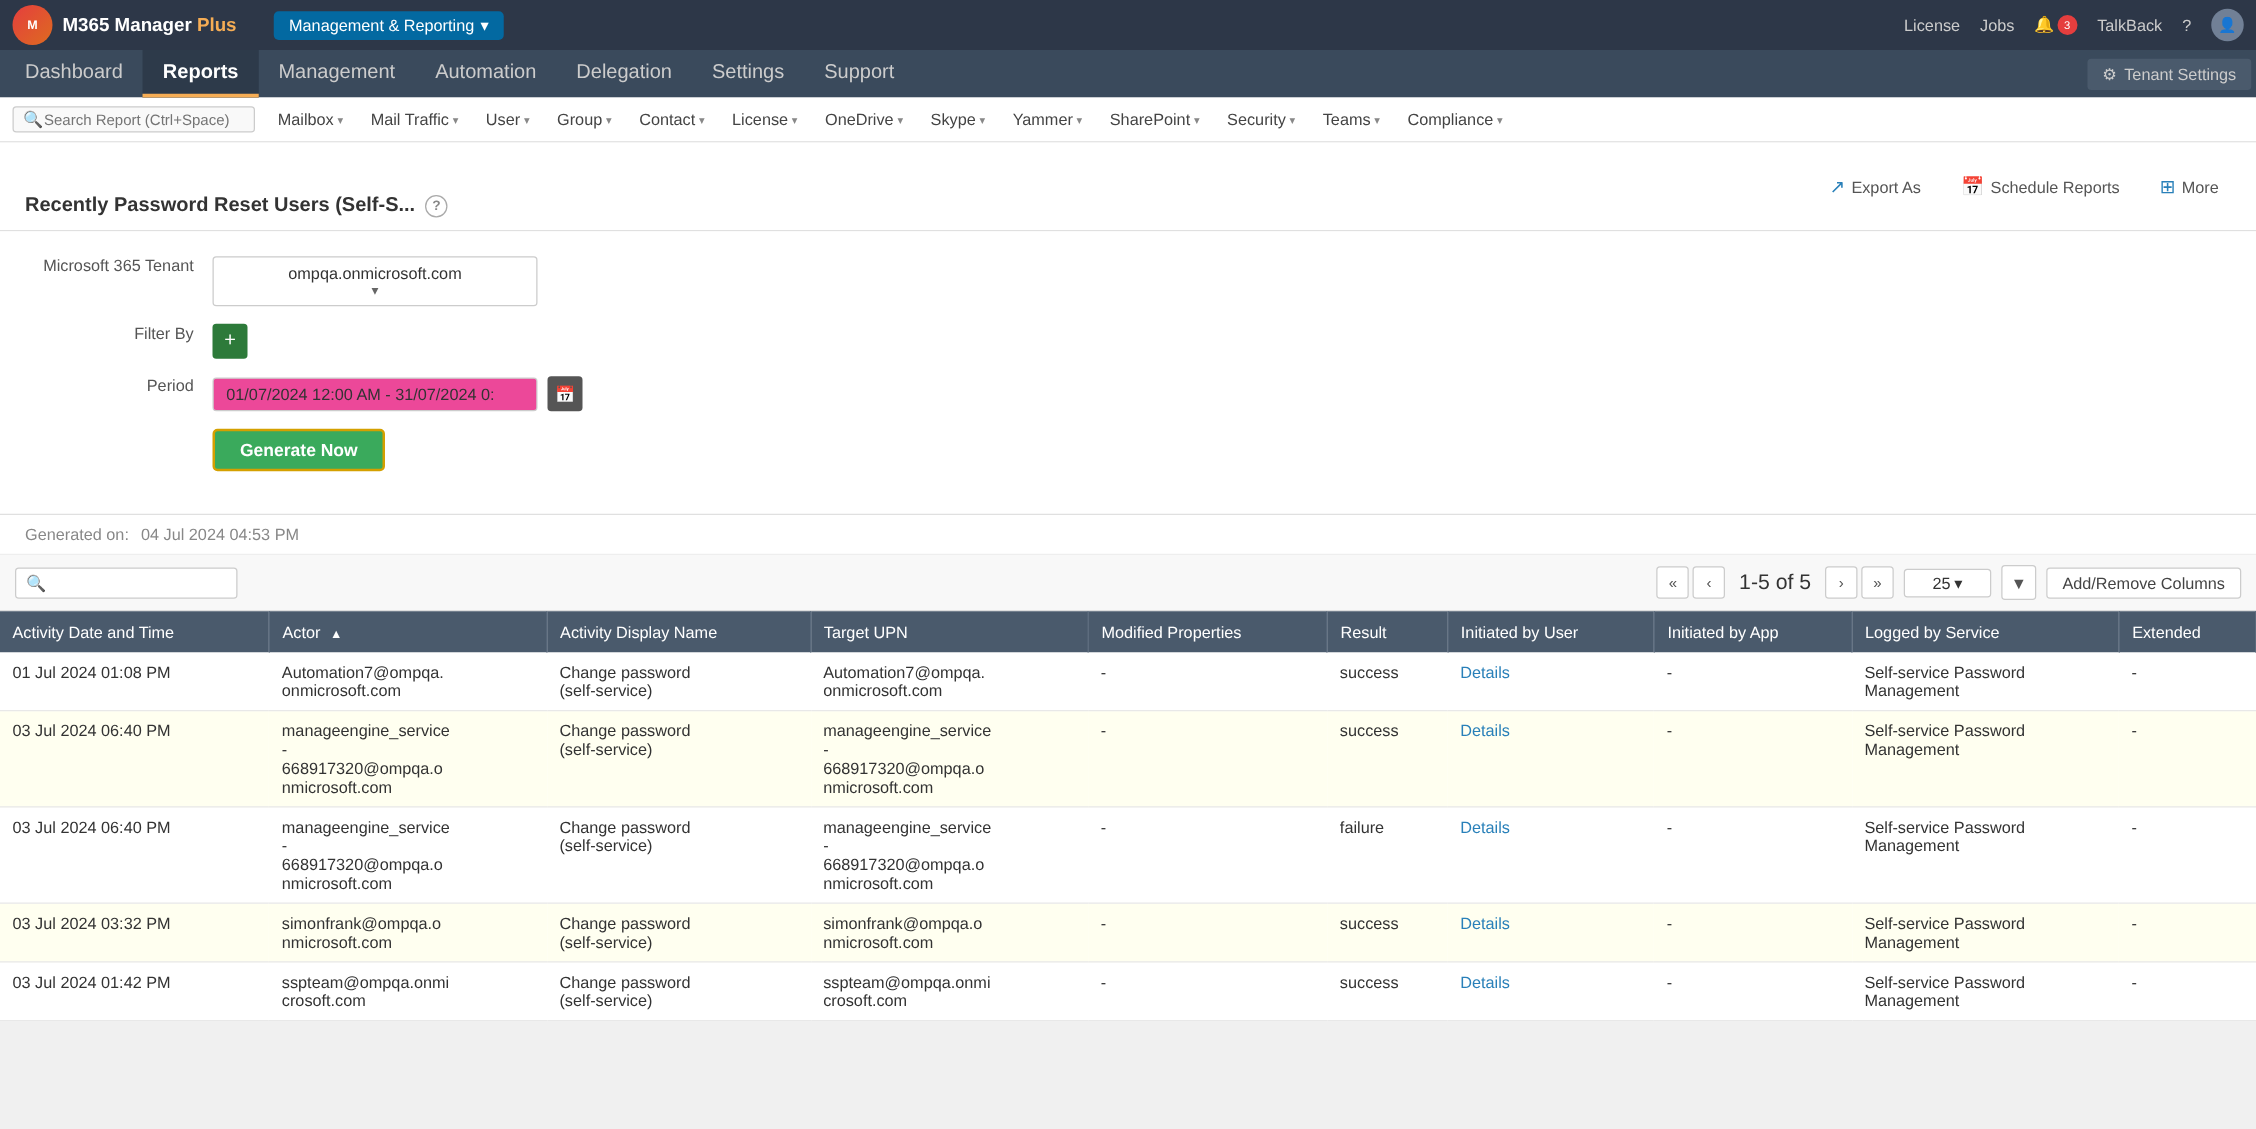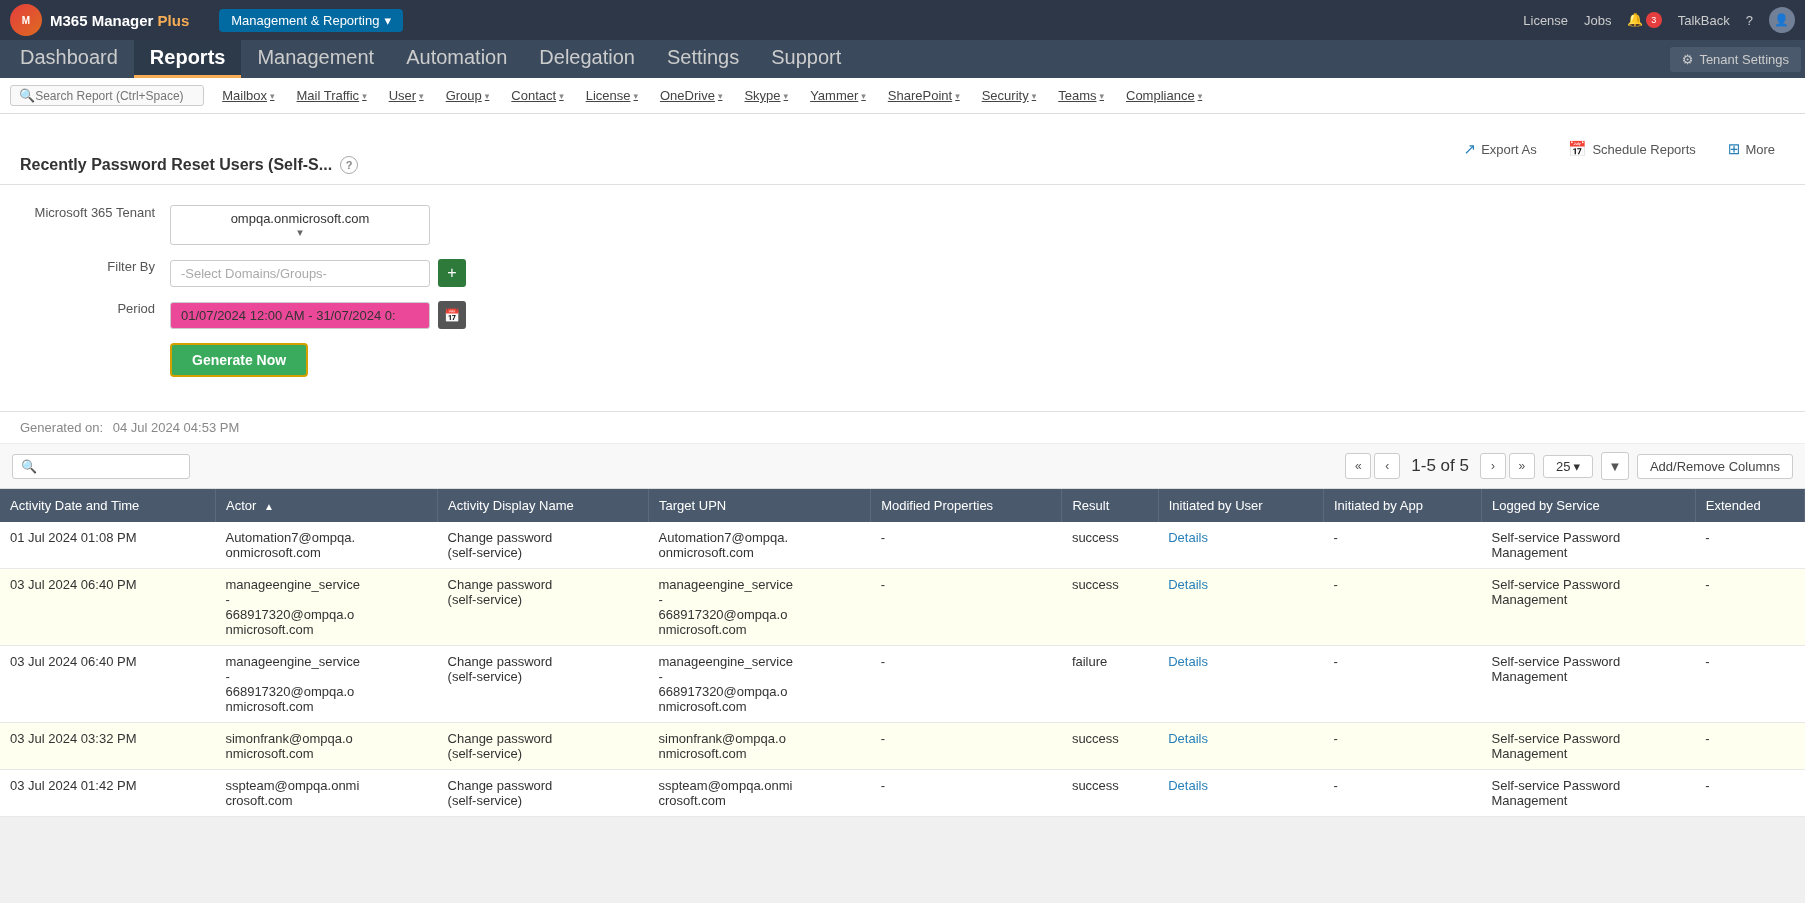--- a/index.html
+++ b/index.html
@@ -12,29 +12,29 @@
     .logo-text { font-size: 15px; font-weight: bold; color: #fff; white-space: nowrap; }
     .logo-text span { color: #f6ad55; }
     .app-dropdown { display: flex; align-items: center; gap: 5px; background: #0369a1; padding: 4px 12px; border-radius: 4px; cursor: pointer; font-size: 13px; margin-left: 10px; }
     .top-right { margin-left: auto; display: flex; align-items: center; gap: 16px; font-size: 13px; }
     .top-right a { color: #ccc; text-decoration: none; cursor: pointer; }
     .notif-badge { background: #e53e3e; color: white; border-radius: 50%; width: 16px; height: 16px; font-size: 9px; display: inline-flex; align-items: center; justify-content: center; margin-left: 2px; vertical-align: middle; }
     .avatar-icon { width: 26px; height: 26px; background: #718096; border-radius: 50%; display: flex; align-items: center; justify-content: center; color: #fff; font-size: 12px; }
 
     
     .nav-bar { background: #3a4a5c; display: flex; align-items: center; height: 38px; padding: 0 4px; }
-    .nav-item { color: #ccc; padding: 0 16px; height: 38px; display: flex; align-items: center; cursor: pointer; font-size: 20px; border-bottom: 3px solid transparent; }
+    .nav-item { color: #ccc; padding: 0 16px; height: 38px; display: flex; align-items: center; cursor: pointer; font-size: 16px; border-bottom: 3px solid transparent; }
     .nav-item.active { color: #fff; background: #2d3a4a; border-bottom: 3px solid #f6ad55; font-weight: bold; }
     .tenant-settings-btn { margin-left: auto; background: #4a5a6c; color: #ccc; border: none; padding: 5px 12px; border-radius: 3px; cursor: pointer; display: flex; align-items: center; gap: 6px; font-size: 13px; }
 
     
     .sub-nav { background: #fff; border-bottom: 1px solid #ddd; display: flex; align-items: center; padding: 0 10px; height: 36px; gap: 2px; }
     .search-box { display: flex; align-items: center; border: 1px solid #ccc; border-radius: 3px; padding: 2px 8px; background: #f9f9f9; margin-right: 6px; }
     .search-box input { border: none; background: transparent; outline: none; font-size: 12px; width: 160px; color: #4c1d95; }
-    .sub-nav-item { display: flex; align-items: center; gap: 3px; color: #444; padding: 4px 10px; cursor: pointer; font-size: 13px; border-radius: 3px; text-decoration: underline; }
+    .sub-nav-item { display: flex; align-items: center; gap: 3px; color: #444; padding: 4px 10px; cursor: pointer; font-size: 13px; border-radius: 3px; }
     .chevron { font-size: 9px; color: #888; }
 
     
     .page-header { background: #fff; padding: 10px 20px; border-bottom: 1px solid #e0e0e0; display: flex; align-items: center; justify-content: space-between; }
     .page-title { font-size: 16px; font-weight: bold; color: #333; display: flex; align-items: center; gap: 8px; margin-top: 32px; }
     .help-icon { width: 18px; height: 18px; border: 1px solid #aaa; border-radius: 50%; display: flex; align-items: center; justify-content: center; font-size: 11px; color: #888; cursor: pointer; }
     .header-actions { display: flex; align-items: center; gap: 12px; }
     .header-btn { display: flex; align-items: center; gap: 5px; color: #555; cursor: pointer; font-size: 13px; padding: 5px 10px; border-radius: 3px; }
     .header-btn .icon { color: #2980b9; font-size: 15px; }
 
@@ -58,21 +58,21 @@
     
     .table-area { background: #fff; padding: 0; }
 
     
     .table-toolbar { display: flex; align-items: center; padding: 8px 12px; background: #f8f8f8; border-bottom: 1px solid #ddd; gap: 8px; }
     .table-search { border: 1px solid #ccc; border-radius: 3px; padding: 4px 8px; background: #fff; display: flex; align-items: center; gap: 4px; flex: 0 0 auto; }
     .table-search input { border: none; outline: none; font-size: 13px; width: 140px; }
     .pagination { display: flex; align-items: center; gap: 3px; margin-left: auto; }
     .page-btn { width: 26px; height: 26px; border: 1px solid #ccc; background: #fff; border-radius: 3px; display: flex; align-items: center; justify-content: center; cursor: pointer; font-size: 12px; color: #555; }
     .page-info { font-size: 17px; color: #333; padding: 0 8px; }
-    .per-page-select { border: 1px solid #ccc; border-radius: 3px; padding: 3px 12px; font-size: 13px; background: #fff; display: flex; align-items: flex-end; gap: 3px; }
+    .per-page-select { border: 1px solid #ccc; border-radius: 3px; padding: 3px 22px; font-size: 13px; background: #fff; display: flex; align-items: flex-end; gap: 3px; }
     .filter-btn { width: 28px; height: 28px; border: 1px solid #ccc; background: #fff; border-radius: 3px; display: flex; align-items: center; justify-content: center; cursor: pointer; color: #555; }
     .add-remove-cols { background: #fff; border: 1px solid #ccc; border-radius: 3px; padding: 4px 12px; cursor: pointer; font-size: 13px; color: #444; }
 
     
     .data-table { width: 100%; border-collapse: collapse; font-size: 13px; }
     .data-table thead tr { background: #4a5a6c; color: #fff; }
     .data-table thead th { padding: 9px 10px; text-align: left; border-right: 1px solid #5a6a7c; font-weight: normal; white-space: nowrap; }
     .data-table thead th .sort-icon { font-size: 10px; margin-left: 4px; }
     .data-table tbody tr { border-bottom: 1px solid #e8e8e8; }
     .data-table tbody tr:nth-child(even) { background: #fffff0; }
@@ -165,23 +165,20 @@
     <div class="form-control">
       <div class="select-input">
         <span>ompqa.onmicrosoft.com</span>
         <span class="arrow">▾</span>
       </div>
     </div>
   </div>
   <div class="form-row">
     <div class="form-label">Filter By</div>
     <div class="form-control">
-      <div class="filter-input">
-        <span>-Select Domains/Groups-</span>
-      </div>
       <div class="add-btn">+</div>
     </div>
   </div>
   <div class="form-row">
     <div class="form-label">Period</div>
     <div class="form-control">
       <div class="date-input">
         <span>01/07/2024 12:00 AM - 31/07/2024 0:</span>
       </div>
       <div class="cal-btn">📅</div>

